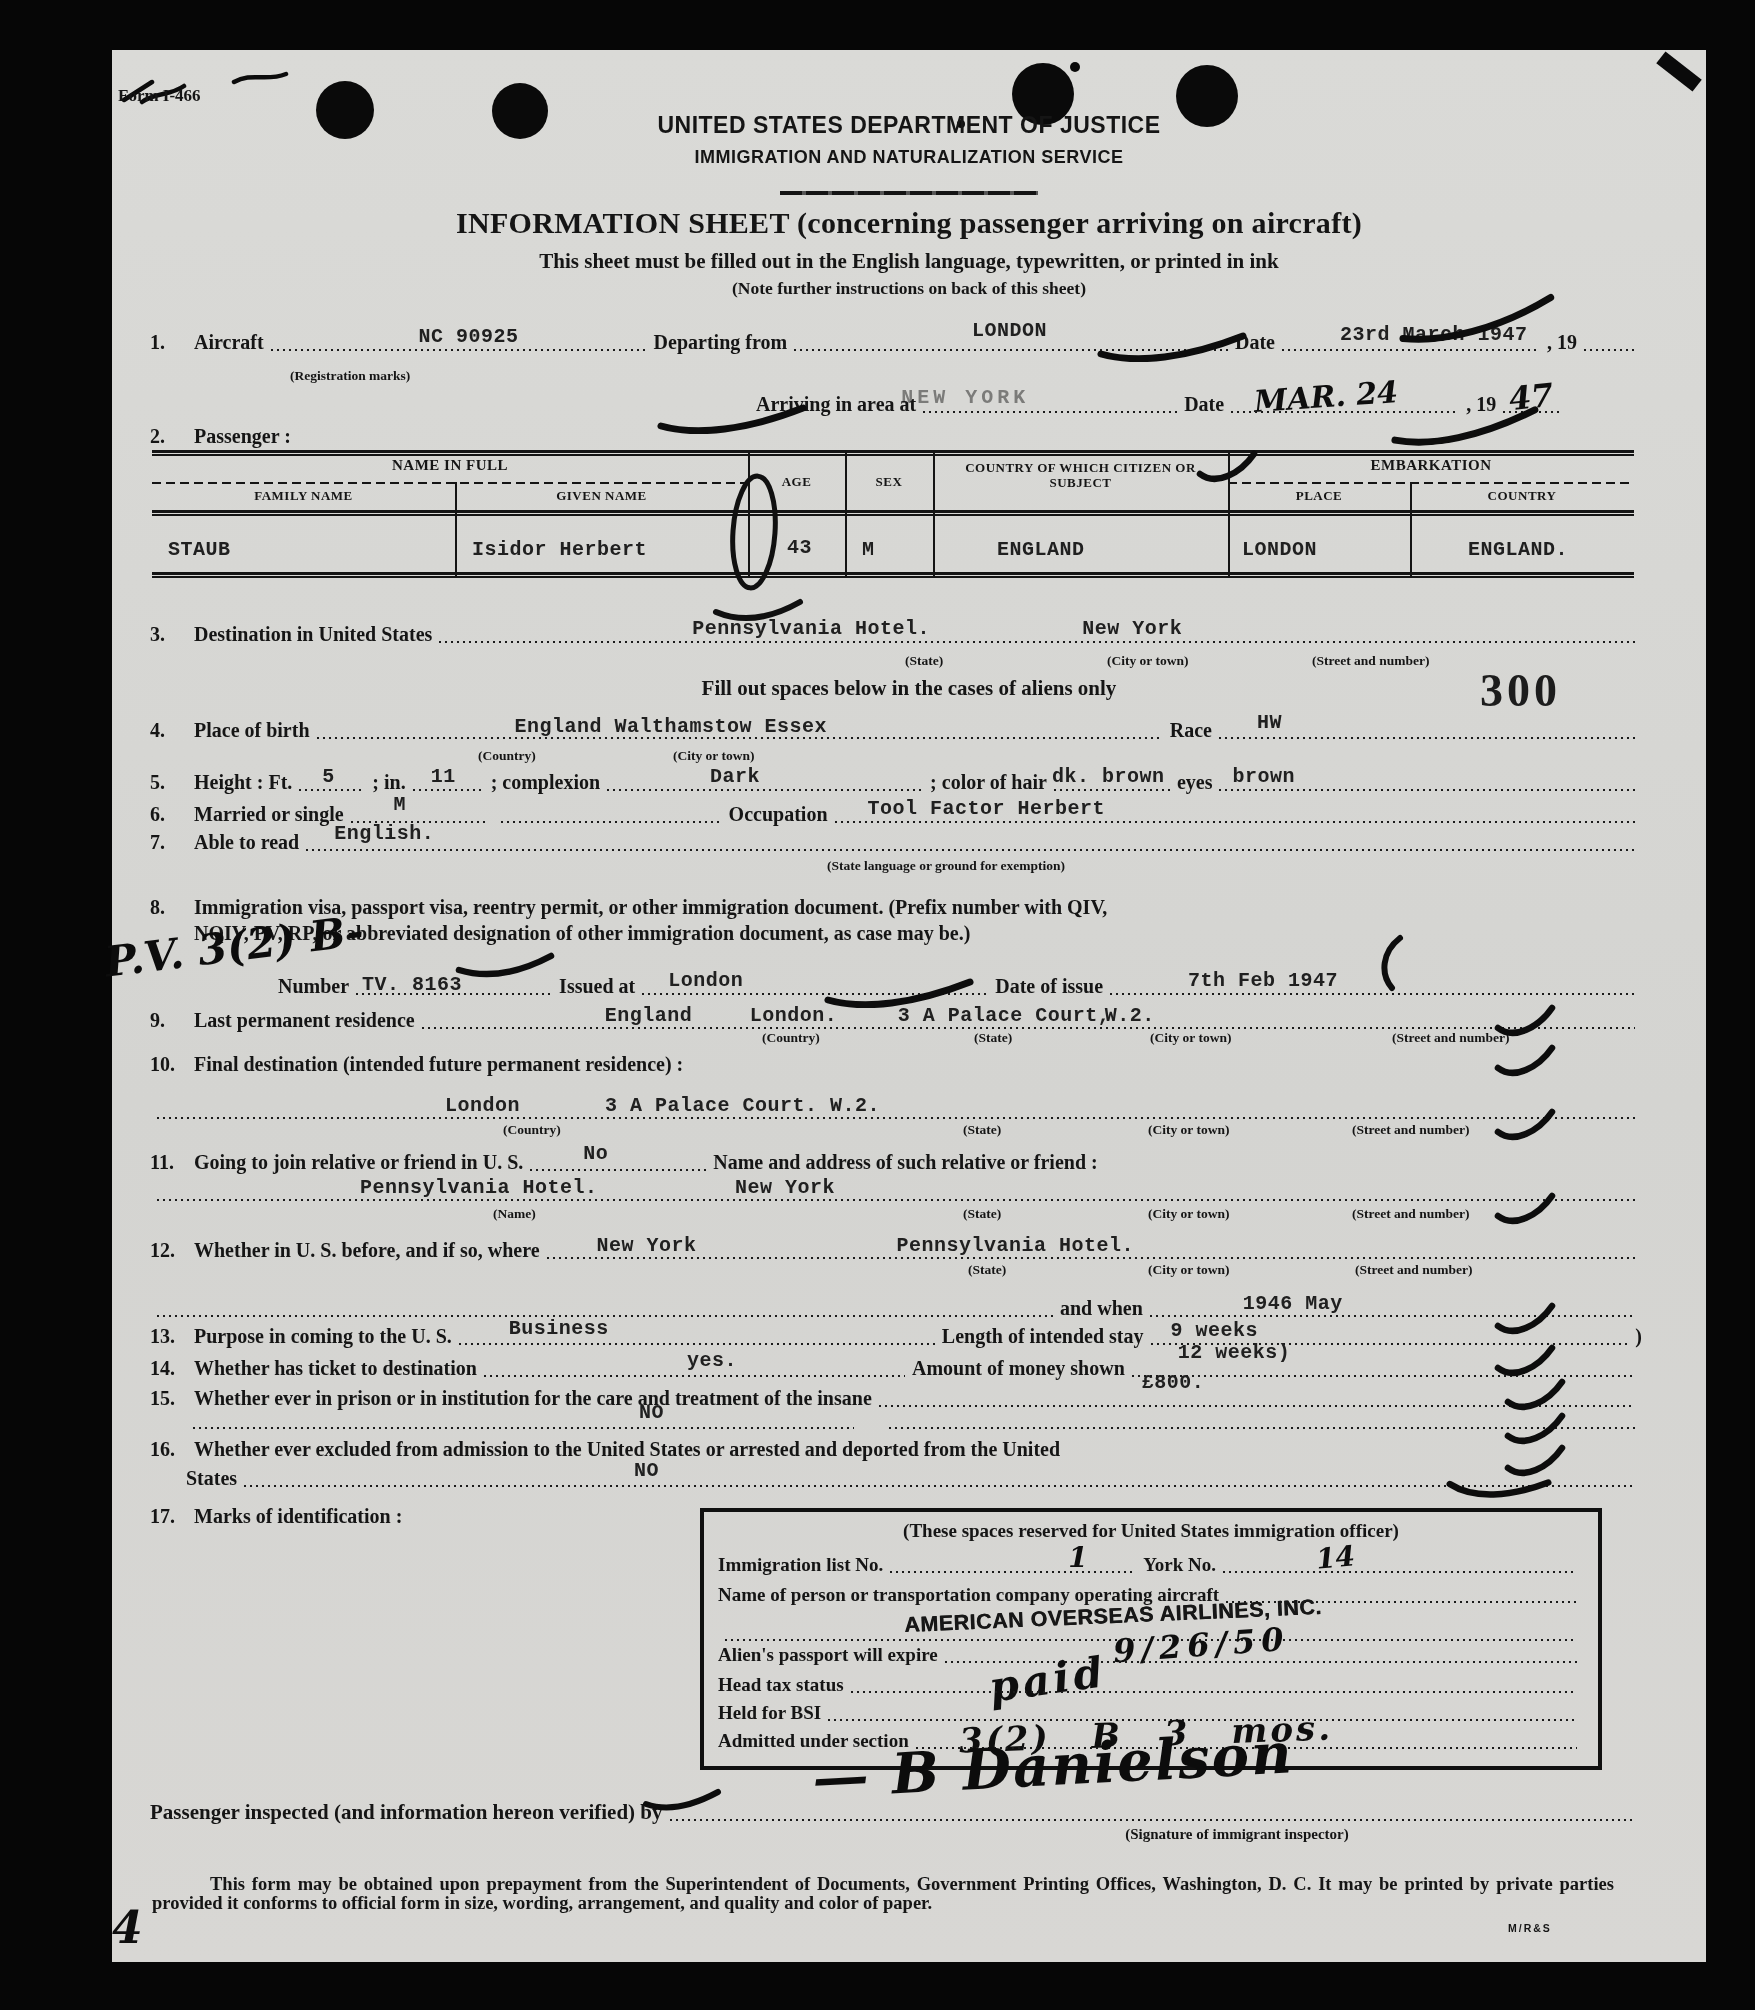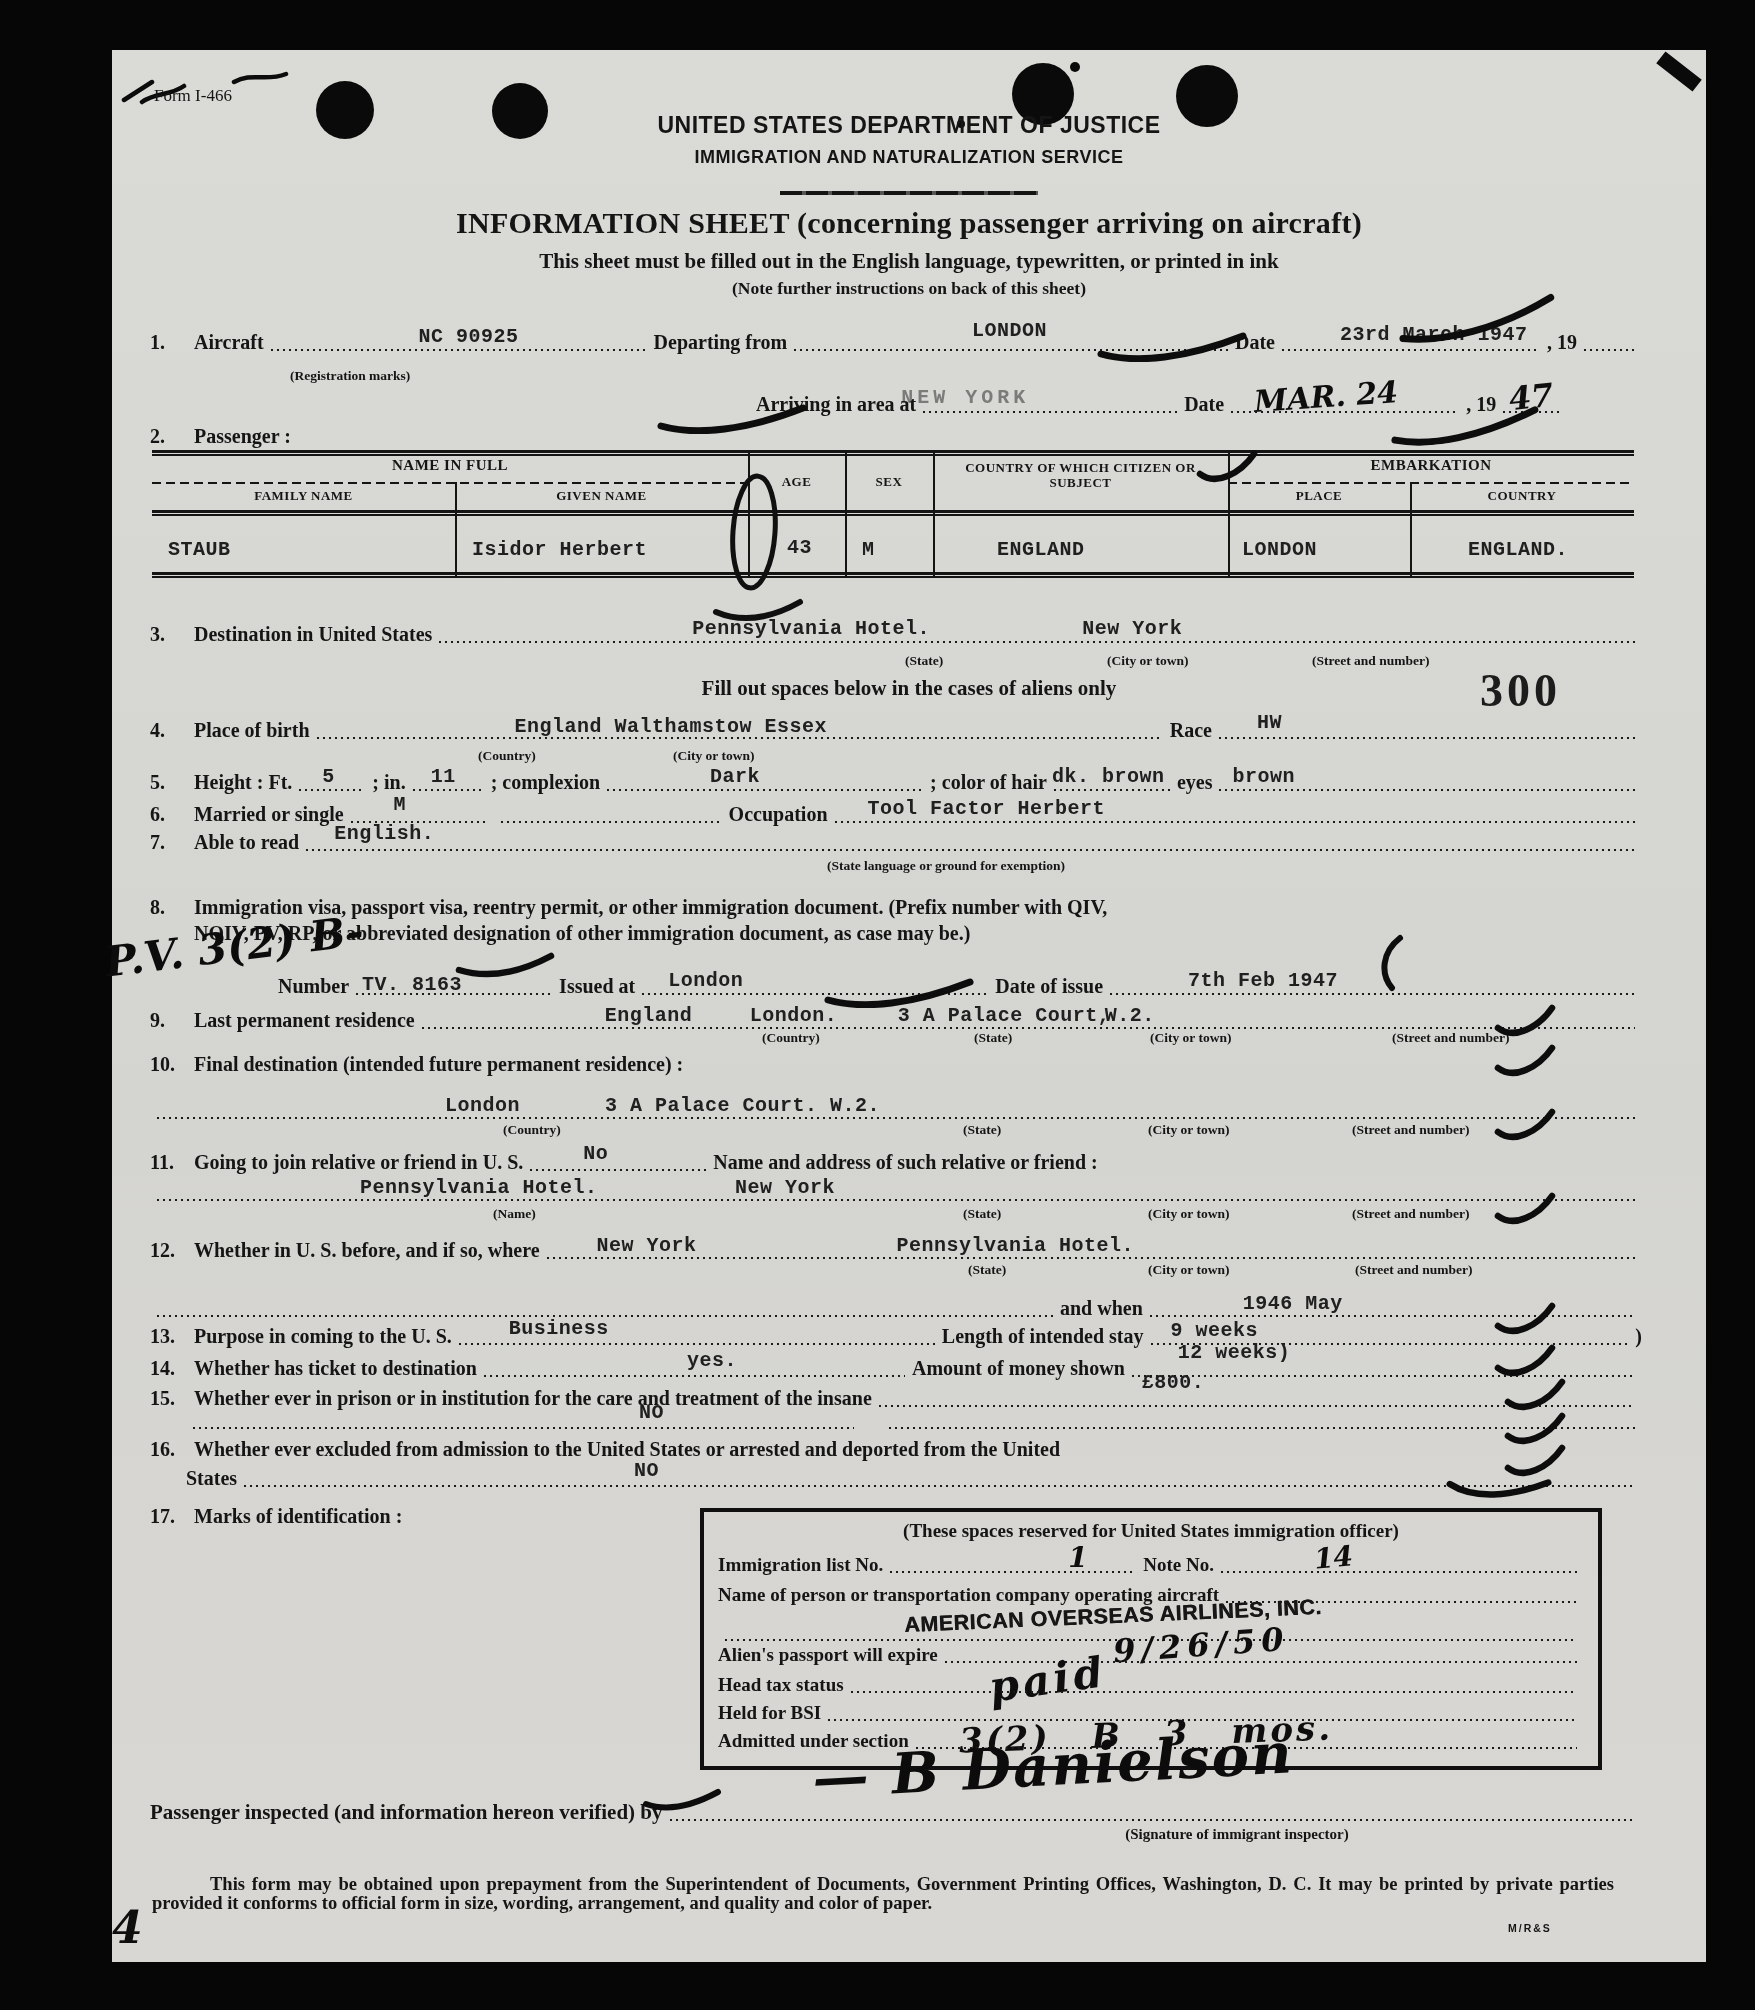--- a/index.html
+++ b/index.html
@@ -61,21 +61,21 @@
   <div class="hole" style="left:1064px;top:15px;width:62px;height:62px;"></div>
   <div class="hole" style="left:845px;top:70px;width:8px;height:8px;"></div>
   <div class="hole" style="left:958px;top:12px;width:10px;height:10px;"></div>
   <div class="abs" style="left:1544px;top:14px;width:46px;height:15px;background:#0a0a0a;transform:rotate(38deg);"></div>
   <div class="ink" style="left:4px;top:14px;">
     <svg width="180" height="46" viewBox="0 0 180 46">
         <path d="M8,36 L36,18 M26,38 C40,28 54,32 68,22 M118,18 C136,8 150,18 170,10" stroke="#0c0c0c" stroke-width="4.5" fill="none" stroke-linecap="round"></path>
       </svg>
   </div>
 
-  <div class="abs" style="left:6px;top:36px;font-weight:400;font-size:17px;margin-left:36px;">Form I-466</div>
+  <div class="abs" style="left:6px;top:36px;font-weight:700;font-size:17px;">Form I-466</div>
   <div class="ctr sans" style="top:62px;font-size:23px;letter-spacing:.5px;">UNITED STATES DEPARTMENT OF JUSTICE</div>
   <div class="ctr sans" style="top:97px;font-size:18px;letter-spacing:.5px;">IMMIGRATION AND NATURALIZATION SERVICE</div>
   <div class="abs" style="left:668px;top:141px;width:258px;height:3.5px;background:repeating-linear-gradient(90deg,#141414 0 22px,#555 22px 26px);"></div>
   <div class="ctr" style="top:156px;font-size:30px;letter-spacing:.3px;">INFORMATION SHEET (concerning passenger arriving on aircraft)</div>
   <div class="ctr" style="top:199px;font-size:21px;">This sheet must be filled out in the English language, typewritten, or printed in ink</div>
   <div class="ctr" style="top:228px;font-size:17.5px;">(Note further instructions on back of this sheet)</div>
 
   <div class="row" style="top:278px;">
     <span class="num">1.</span>
     <span>Aircraft</span>
@@ -378,21 +378,21 @@
     <span>Marks of identification :</span>
   </div>
 
   <div class="obox">
     <div class="ctr" style="top:8px;font-size:19px;">(These spaces reserved for United States immigration officer)</div>
     <div class="brow" style="top:40px;">
       <span>Immigration list No.</span>
       <span class="dots" style="width:250px;">
           <span class="hand" style="left:180px;bottom:2px;font-size:28px;">1</span>
         </span>
-      <span>Note No.</span>
+      <span>York No.</span>
       <span class="dots grow">
           <span class="hand" style="left:95px;bottom:2px;font-size:28px;transform:rotate(-5deg);">14</span>
         </span>
     </div>
     <div class="brow" style="top:70px;">
       <span>Name of person or transportation company operating aircraft</span>
       <span class="dots grow"></span>
     </div>
     <div class="stamp" style="left:200px;top:92px;">AMERICAN OVERSEAS AIRLINES, INC.</div>
     <div class="brow" style="top:108px;">

